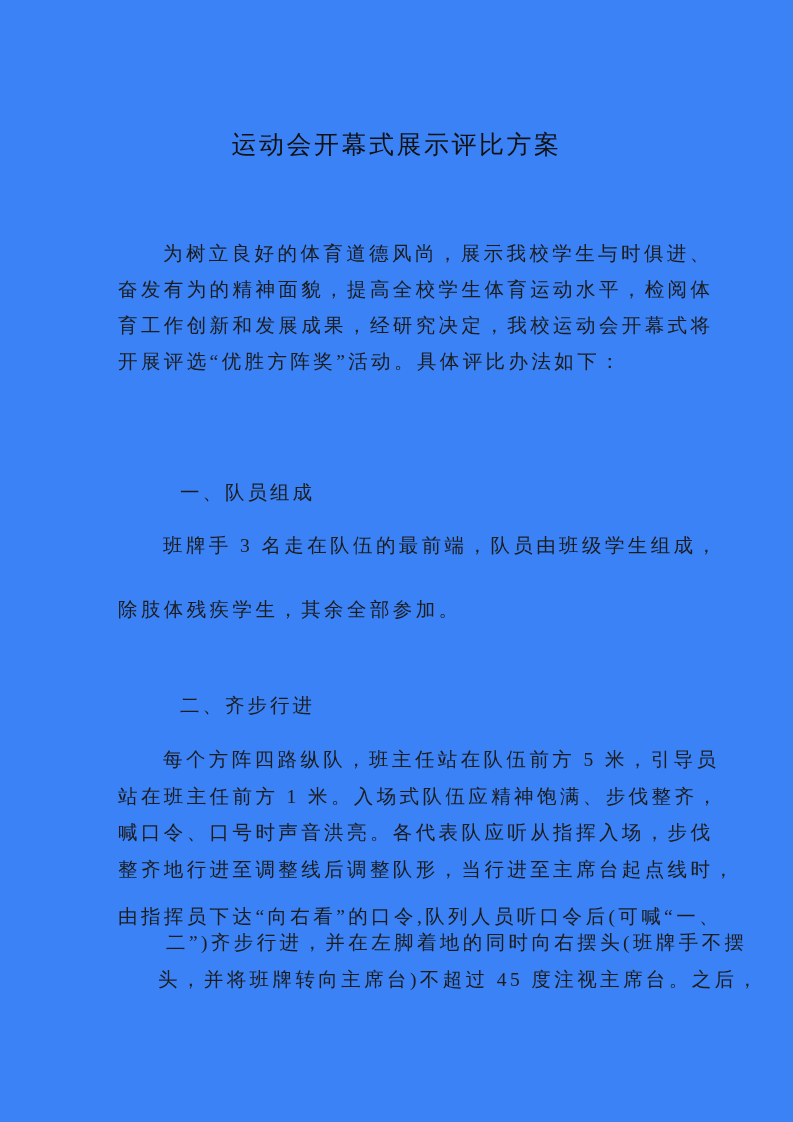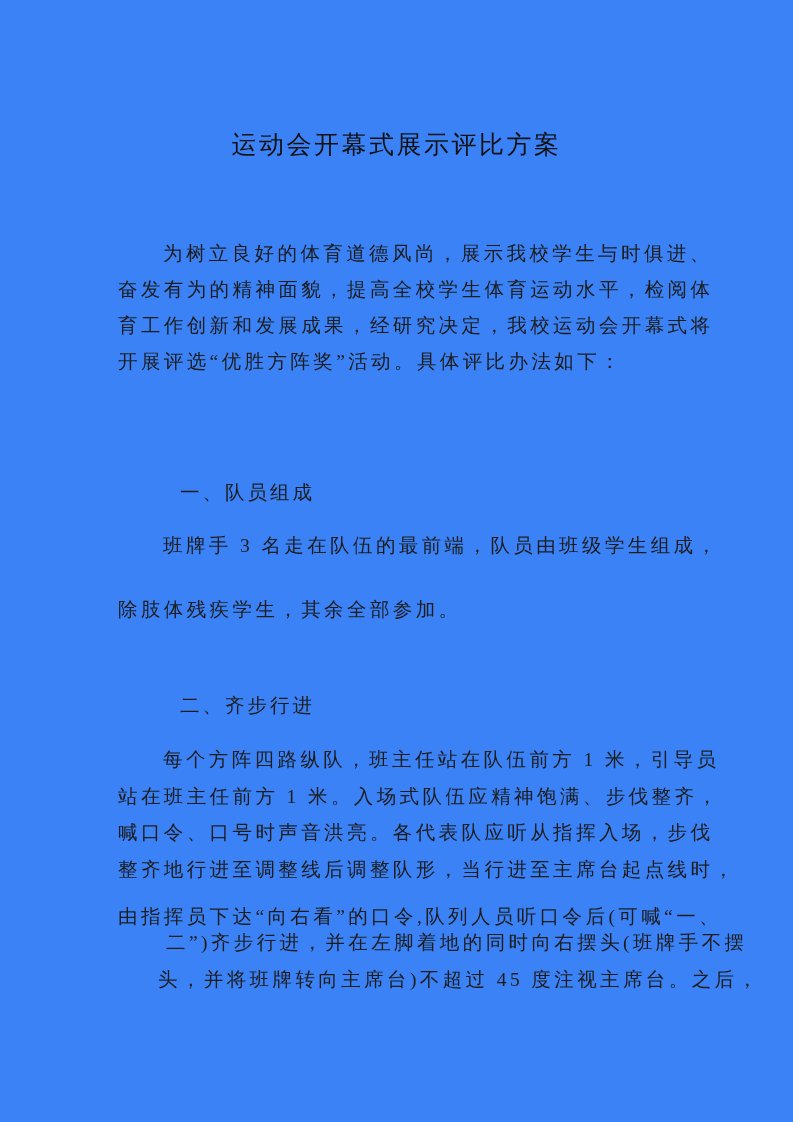--- a/index.html
+++ b/index.html
@@ -62,21 +62,21 @@
   </div>
 
   <div>
     <div class="line heading" style="top:443px;">一、队员组成</div>
     <div class="line indent" style="top:532px;">班牌手 3 名走在队伍的最前端，队员由班级学生组成，</div>
     <div class="line" style="top:576px;margin-top:20px;">除肢体残疾学生，其余全部参加。</div>
   </div>
 
   <div>
     <div class="line heading" style="top:656px;">二、齐步行进</div>
-    <div class="line indent" style="top:746px;">每个方阵四路纵队，班主任站在队伍前方 1 米，引导员</div>
+    <div class="line indent" style="top:746px;">每个方阵四路纵队，班主任站在队伍前方 5 米，引导员</div>
     <div class="line" style="top:783px;text-align:center;">站在班主任前方 1 米。入场式队伍应精神饱满、步伐整齐，</div>
     <div class="line" style="top:819px;">喊口令、口号时声音洪亮。各代表队应听从指挥入场，步伐</div>
     <div class="line" style="top:856px;">整齐地行进至调整线后调整队形，当行进至主席台起点线时，</div>
     <div class="line" style="top:903px;">由指挥员下达“向右看”的口令,队列人员听口令后(可喊“一、</div>
     <div class="line" style="top:929px;margin-left:48px;">二”)齐步行进，并在左脚着地的同时向右摆头(班牌手不摆</div>
     <div class="line" style="top:966px;margin-left:40px;">头，并将班牌转向主席台)不超过 45 度注视主席台。之后，</div>
   </div>
 
 </div>
 

